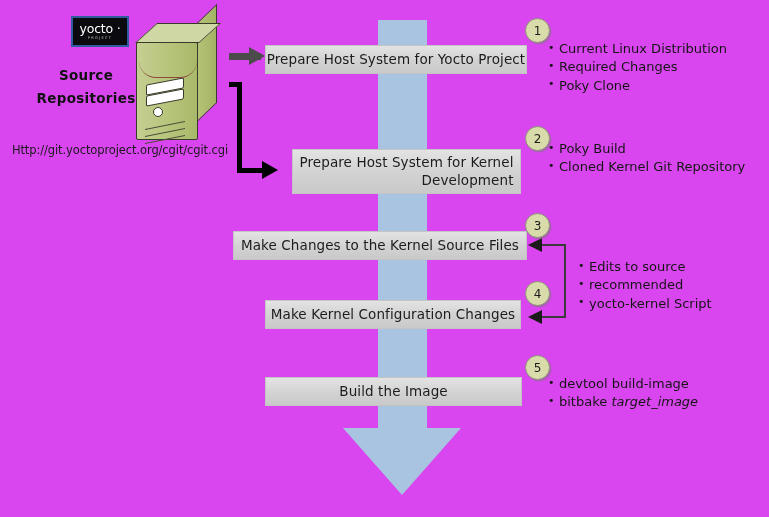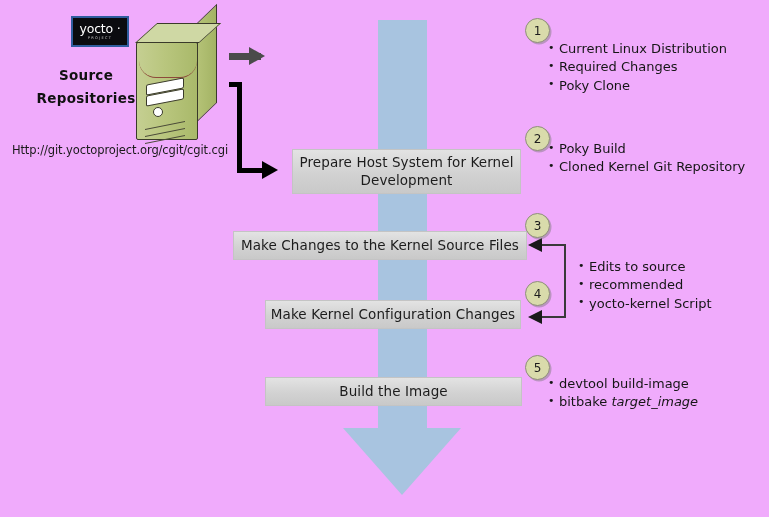--- a/index.html
+++ b/index.html
@@ -8,21 +8,21 @@
   }
   body {
     width: 769px; height: 517px;
     font-family: "DejaVu Sans", "Liberation Sans", sans-serif;
     color: #1a1a1a;
     overflow: hidden;
   }
   #canvas {
     position: relative;
     width: 769px; height: 517px;
-    background: #f0abfc;
+    background: #d946ef;
   }
 
   
   .blue-band {
     position: absolute;
     left: 378px; top: 20px;
     width: 49px; height: 410px;
     background: #a8c4e0;
   }
   .blue-arrowhead {
@@ -278,21 +278,22 @@
   <div class="bline" style="left:237px; top:82px; width:5px; height:90px;"></div>
   <div class="bline" style="left:237px; top:168px; width:31px; height:5px;"></div>
   <div class="tri-right-black" style="left:262px; top:161px;"></div>
 
   <div class="floop" style="left:564px; top:244px; width:2.2px; height:74px;"></div>
   <div class="floop" style="left:537px; top:244px; width:29px; height:2.2px;"></div>
   <div class="floop" style="left:537px; top:316px; width:29px; height:2.2px;"></div>
   <div class="tri-left-dark" style="left:528px; top:238px;"></div>
   <div class="tri-left-dark" style="left:528px; top:310px;"></div>
 
-  <div class="pbox" id="box2" style="white-space:pre-line;">Prepare Host System for Kernel
+  <div class="pbox" id="box1">Prepare Host System for Yocto Project</div>
+  <div class="pbox" id="box2" style="white-space:pre-line;text-align:right;">Prepare Host System for Kernel
 Development</div>
   <div class="pbox" id="box3">Make Changes to the Kernel Source Files</div>
   <div class="pbox" id="box4">Make Kernel Configuration Changes</div>
   <div class="pbox" id="box5">Build the Image</div>
 
   <div class="badge" id="badge1">1</div>
   <div class="badge" id="badge2">2</div>
   <div class="badge" id="badge3">3</div>
   <div class="badge" id="badge4">4</div>
   <div class="badge" id="badge5">5</div>

